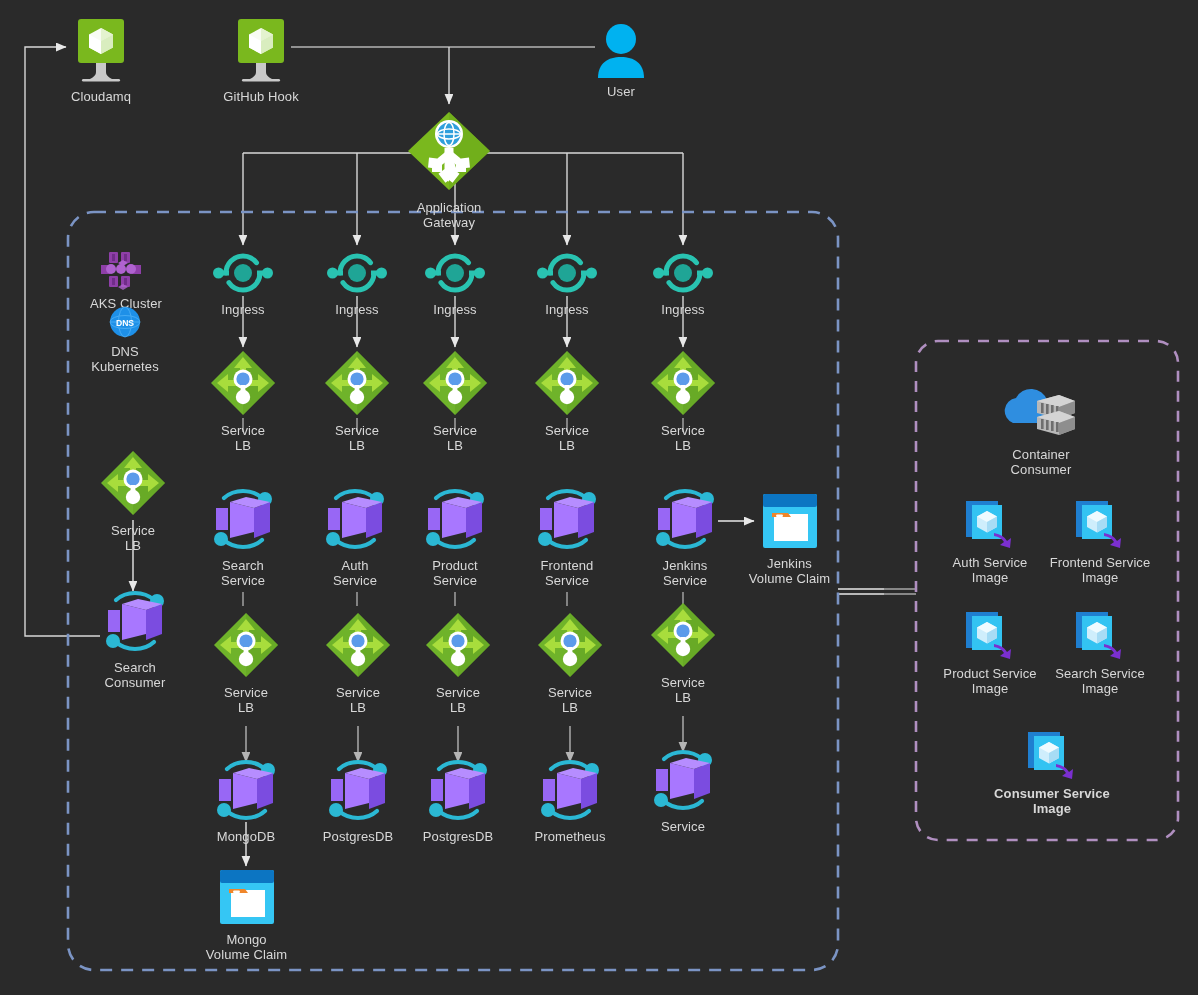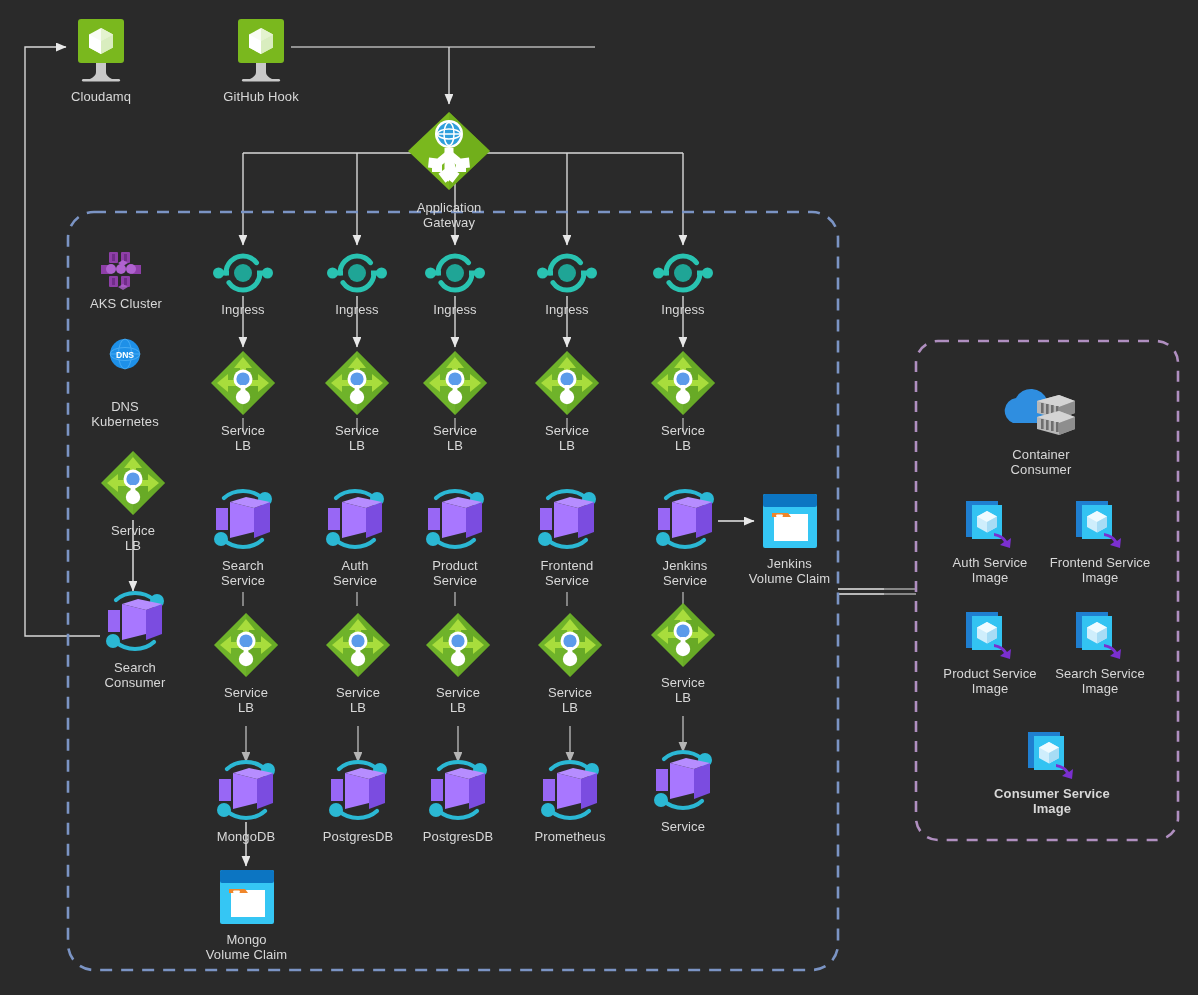--- a/index.html
+++ b/index.html
@@ -128,20 +128,29 @@
         <path d="M32 11 L44 17.5 L32 24 Z" fill="#e4f3cf"></path>
         <path d="M32 24 L44 17.5 L44 30.5 L32 37 Z" fill="#cfe8ad" opacity=".75"></path>
         <path d="M32 24 L20 17.5 L20 30.5 L32 37 Z" fill="#ffffff"></path>
         <path d="M27 46 h10 v9 c0 4 4 6 8 8 h-26 c4 -2 8 -4 8 -8 z" fill="#c9c9c9"></path>
         <rect x="13" y="62" width="38" height="2.4" rx="1.2" fill="#c9c9c9"></rect>
       </svg>
     </span>
     <span class="lbl">Cloudamq</span>
   </div>
 
+  <div class="node" style="left:586px;top:20px;width:70px;">
+    <span class="glyph">
+      <svg width="56" height="58" viewBox="0 0 56 58">
+        <circle cx="28" cy="19" r="15" fill="#00b2f0"></circle>
+        <path d="M5 58 C5 43 15 37 28 37 C41 37 51 43 51 58 Z" fill="#00b2f0"></path>
+      </svg>
+    </span>
+    <span class="lbl">User</span>
+  </div>
 
   <div class="node" style="left:404px;top:108px;width:90px;">
     <span class="glyph">
       <svg width="90" height="86" viewBox="0 0 90 86">
         <path d="M45 4 L86 43 L45 82 L4 43 Z" fill="#7ab81e"></path>
         <path d="M45 4 L86 43 L45 82 Z" fill="#6aa81a" opacity=".55"></path>
         <circle cx="45" cy="26" r="14" fill="#ffffff"></circle>
         <circle cx="45" cy="26" r="11.5" fill="#2f9fdc"></circle>
         <g stroke="#ffffff" stroke-width="1.5" fill="none">
           <ellipse cx="45" cy="26" rx="11.5" ry="5"></ellipse>
@@ -180,21 +189,21 @@
           <rect x="13" y="4" width="3" height="7"></rect>
           <rect x="25" y="4" width="3" height="7"></rect>
           <rect x="13" y="28" width="3" height="7"></rect>
           <rect x="25" y="28" width="3" height="7"></rect>
         </g>
       </svg>
     </span>
     <span class="lbl">AKS Cluster</span>
   </div>
 
-  <div class="node" style="left:85px;top:338px;width:80px;gap:23px;">
+  <div class="node" style="left:85px;top:306px;width:80px;">
     <span class="glyph">
       <svg width="32" height="32" viewBox="0 0 32 32">
         <circle cx="16" cy="16" r="15" fill="#1e90e8"></circle>
         <g stroke="#4fb0f5" stroke-width="1" fill="none" opacity=".85">
           <ellipse cx="16" cy="16" rx="15" ry="6.5"></ellipse>
           <ellipse cx="16" cy="16" rx="6.5" ry="15"></ellipse>
           <path d="M1 16 h30"></path>
         </g>
         <text x="16" y="19.5" font-family="Liberation Sans, sans-serif" font-size="8.6" font-weight="bold" fill="#ffffff" text-anchor="middle">DNS</text>
       </svg>

